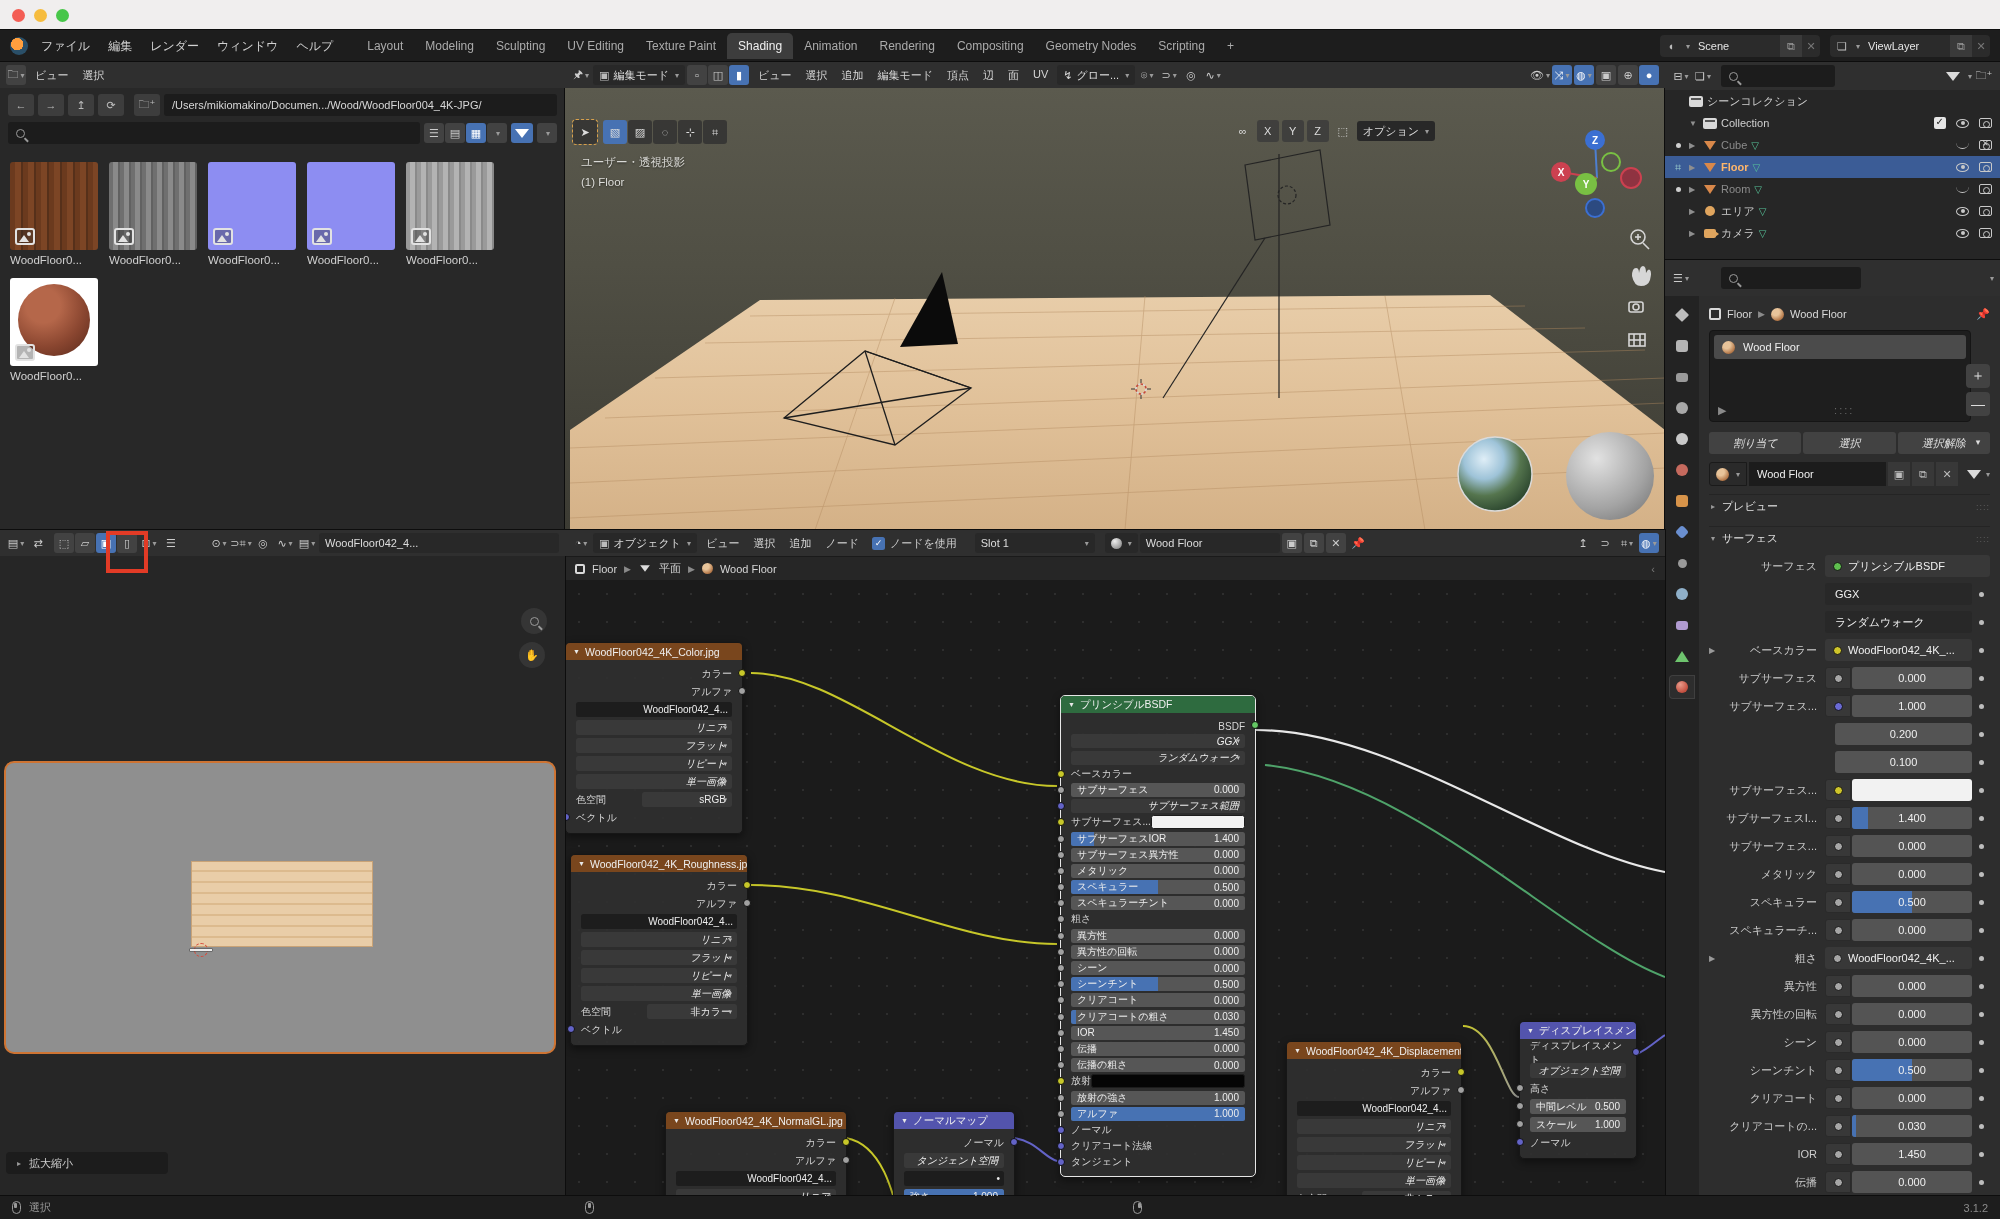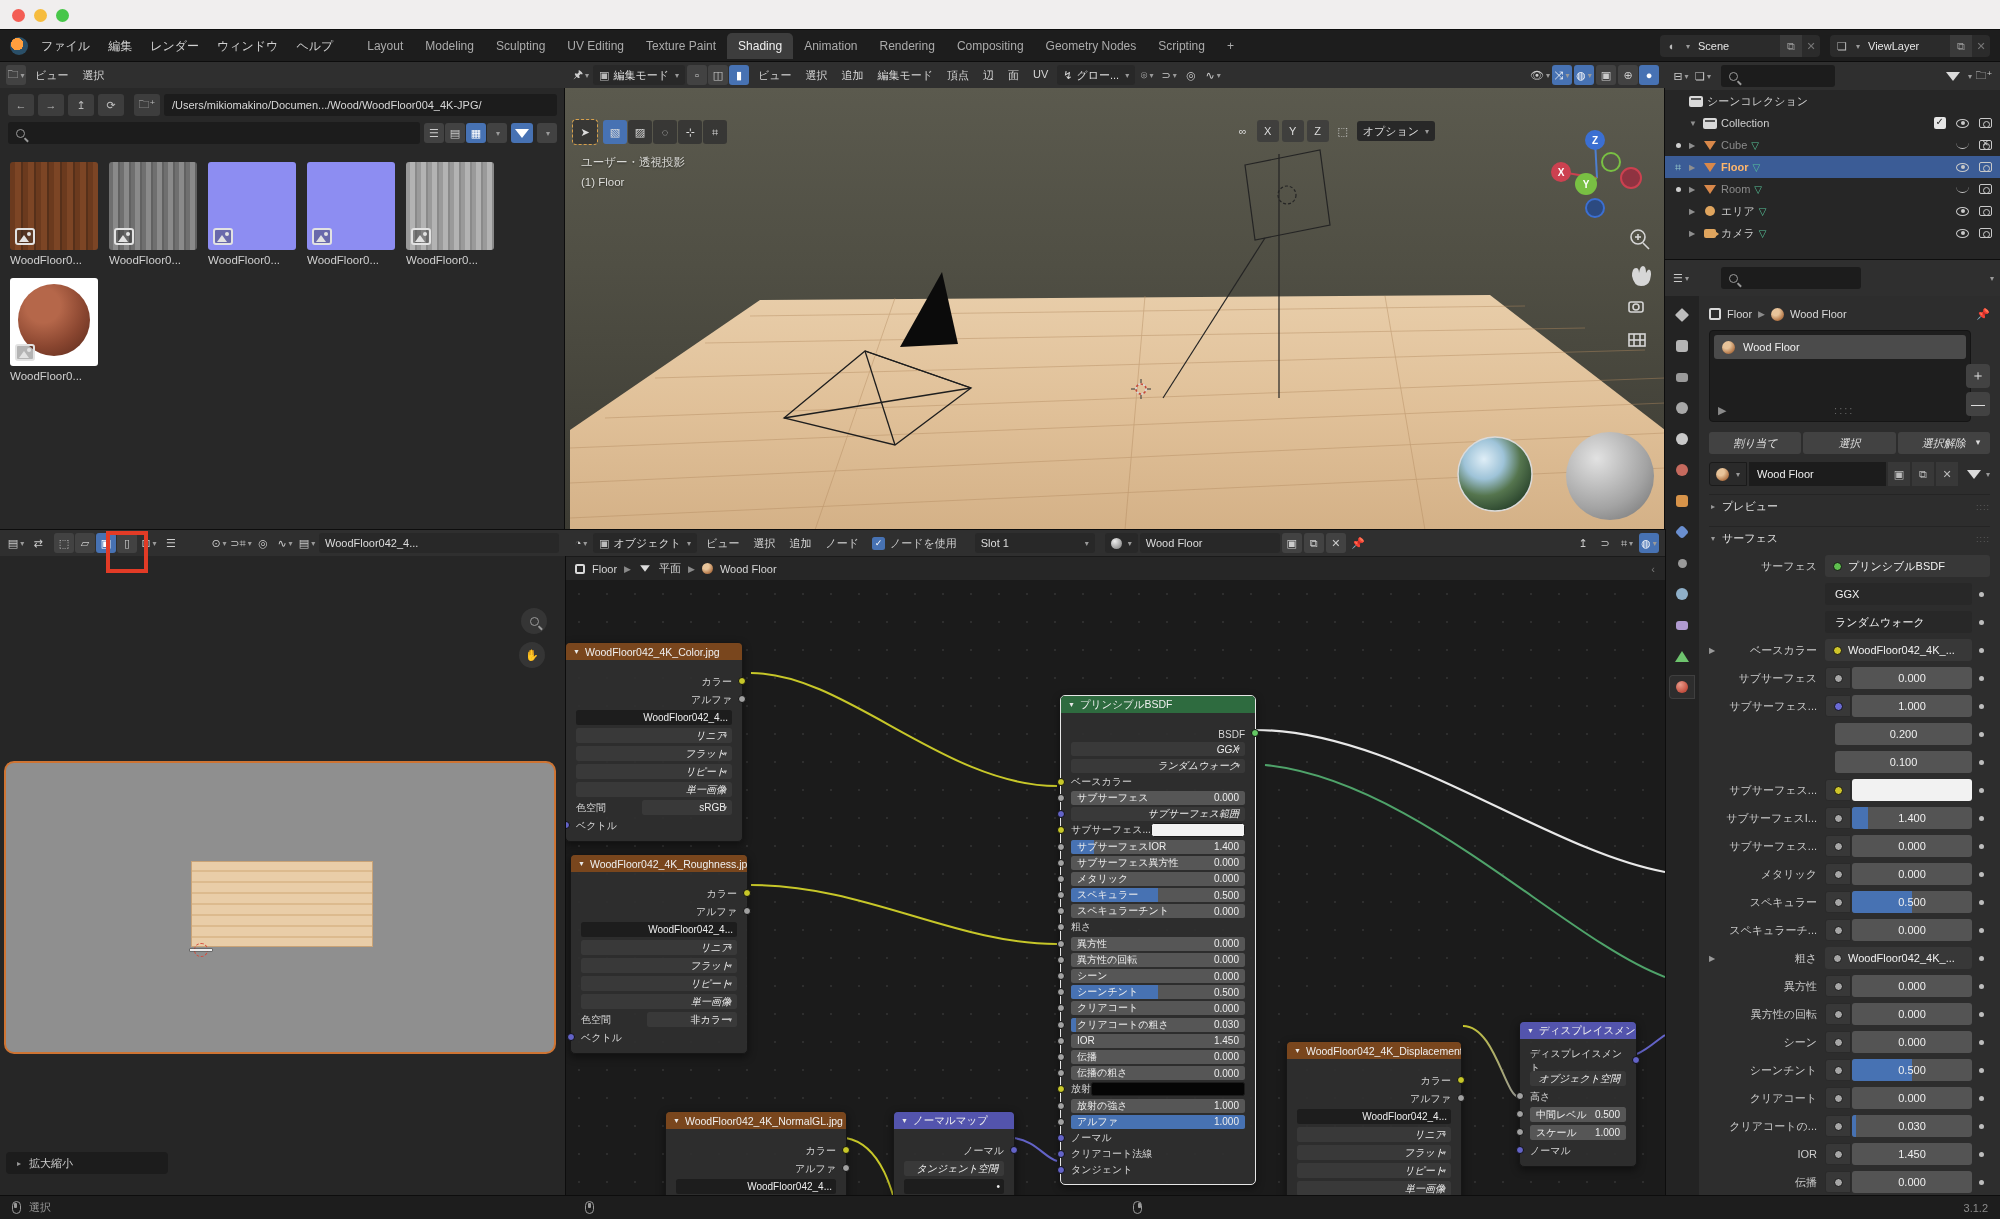--- a/index.html
+++ b/index.html
@@ -159,21 +159,21 @@
   #nodeeditor{left:565px;top:530px;width:1100px;height:666px;background:#1b1b1b;}
   #ne-crumb{height:24px;background:#262626;display:flex;align-items:center;gap:7px;padding:0 10px;color:#d5d5d5;border-top:1px solid #1a1a1a;}
   #ne-canvas{position:absolute;left:0;top:50px;right:0;bottom:0;background-image:radial-gradient(#2e2e2e 1.2px,transparent 1.2px);background-size:28px 28px;}
   .node{position:absolute;background:#2f2f2fee;border-radius:5px;border:1px solid #161616;box-shadow:0 3px 8px #0007;}
   .node.active{border-color:#e6e6e6;}
   .nhdr{height:17px;border-radius:4px 4px 0 0;display:flex;align-items:center;gap:5px;padding:0 7px;color:#efefef;font-size:10.5px;white-space:nowrap;overflow:hidden;}
   .nhdr .nchev{font-size:7px;color:#e8e8e8;}
   .nh-img{background:#79461d;}
   .nh-bsdf{background:#2e6b3f;}
   .nh-vec{background:#5354ad;}
-  .nbody{padding:11px 0 5px;}
+  .nbody{padding:3px 0 5px;}
   .nrow{position:relative;display:flex;align-items:center;height:15px;margin:3px 10px;font-size:10px;}
   .node.tight .nrow{margin:2.2px 10px;height:14px;align-items:flex-end;}
   .nrow .sock{position:absolute;width:8px;height:8px;border-radius:50%;border:1px solid #101010;top:3px;}
   .nrow .sock.l{left:-14px;}
   .nrow .sock.r{right:-14px;}
   .nrow .nlabel{color:#d6d6d6;}
   .nrow[data-type="out"]{justify-content:flex-end;}
   .nrow .nbox{flex:1;position:relative;display:flex;align-items:center;background:#565656;border-radius:2.5px;height:100%;padding:0 6px;overflow:hidden;color:#ededed;}
   .nrow[data-type="dd"] .nbox{background:#393939;font-style:italic;}
   .nrow[data-type="img"] .nbox,.nrow[data-type="uv"] .nbox{background:#1d1d1d;padding:0 4px;gap:3px;}

